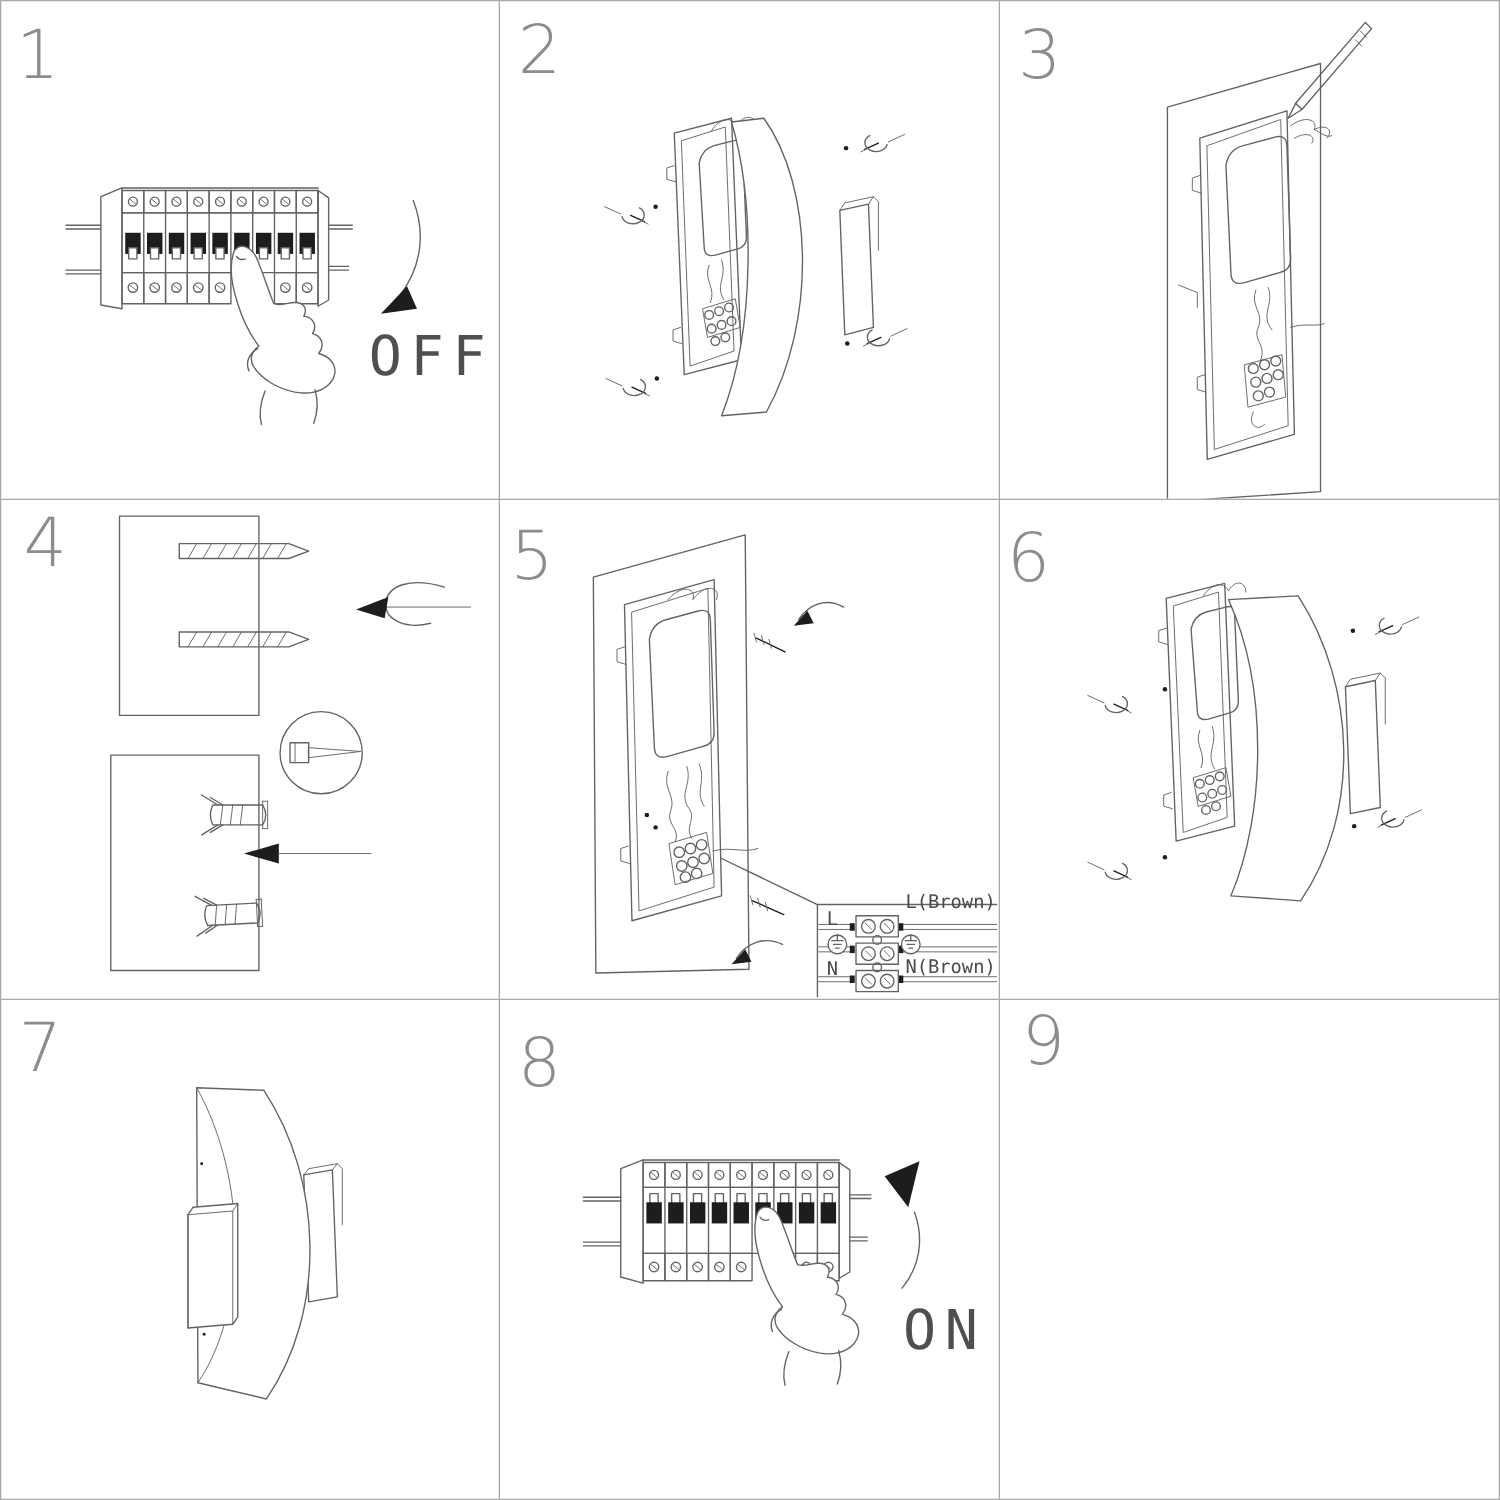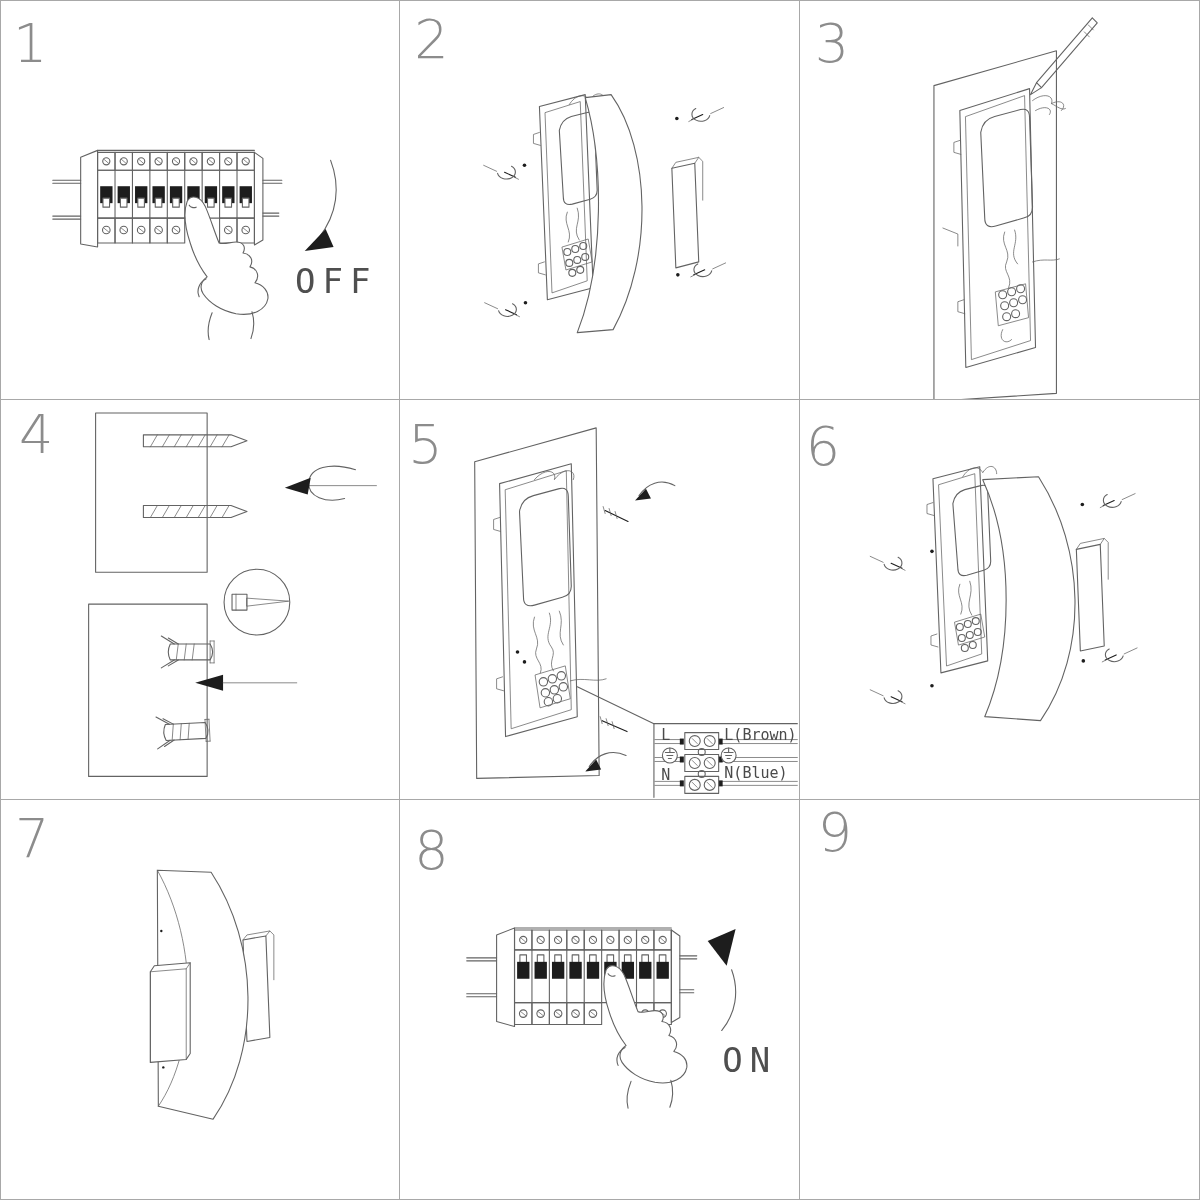--- a/index.html
+++ b/index.html
@@ -20,21 +20,21 @@
   .art .t{stroke-width:0.75;}
   .art .pat{stroke:#7a7a7a;stroke-width:0.7;}
   .num{
     position:absolute;z-index:3;line-height:1;
     font-family:"DejaVu Sans",sans-serif;font-weight:300;
     font-size:54px;color:#8c8c8c;letter-spacing:0;
   }
   .pwr{
     position:absolute;z-index:3;line-height:1;
     font-family:"DejaVu Sans Mono","Liberation Mono",monospace;
-    font-size:34px;letter-spacing:7px;color:#4f4f4f;
+    font-size:44px;letter-spacing:7px;color:#4f4f4f;
   }
   .wlab{
     position:absolute;z-index:3;line-height:1;
     font-family:"DejaVu Sans Mono","Liberation Mono",monospace;
     font-size:15px;color:#4a4a4a;white-space:nowrap;
   }
 </style>
 </head>
 <body>
 
@@ -239,22 +239,22 @@
         <polygon class="k" points="195,284 223,276 223,292"></polygon>
         <line x1="223" y1="284" x2="297" y2="284" class="t"></line>
       </g>
     </svg>
   </div>
 
   <div class="panel">
     <div class="num" style="left:8px;top:18px;">5</div>
     <div class="wlab" style="left:261px;top:328px;">L</div>
     <div class="wlab" style="left:261px;top:368px;">N</div>
-    <div class="wlab" style="left:324px;top:328px;">L(Brown)</div>
-    <div class="wlab" style="left:324px;top:366px;">N(Blue)</div>
+    <div class="wlab" style="left:324px;top:314px;">L(Brown)</div>
+    <div class="wlab" style="left:324px;top:366px;">N(Brown)</div>
     <svg class="art" viewBox="0 0 400 400">
       <defs>
         <g id="p5earth">
           <circle cx="0" cy="0" r="7.5" class="w"></circle>
           <line x1="0" y1="-7.5" x2="0" y2="-3"></line>
           <line x1="-4.5" y1="-3" x2="4.5" y2="-3"></line>
           <line x1="-3" y1="0" x2="3" y2="0"></line>
           <line x1="-1.5" y1="3" x2="1.5" y2="3"></line>
         </g>
         <g id="p5trow">

